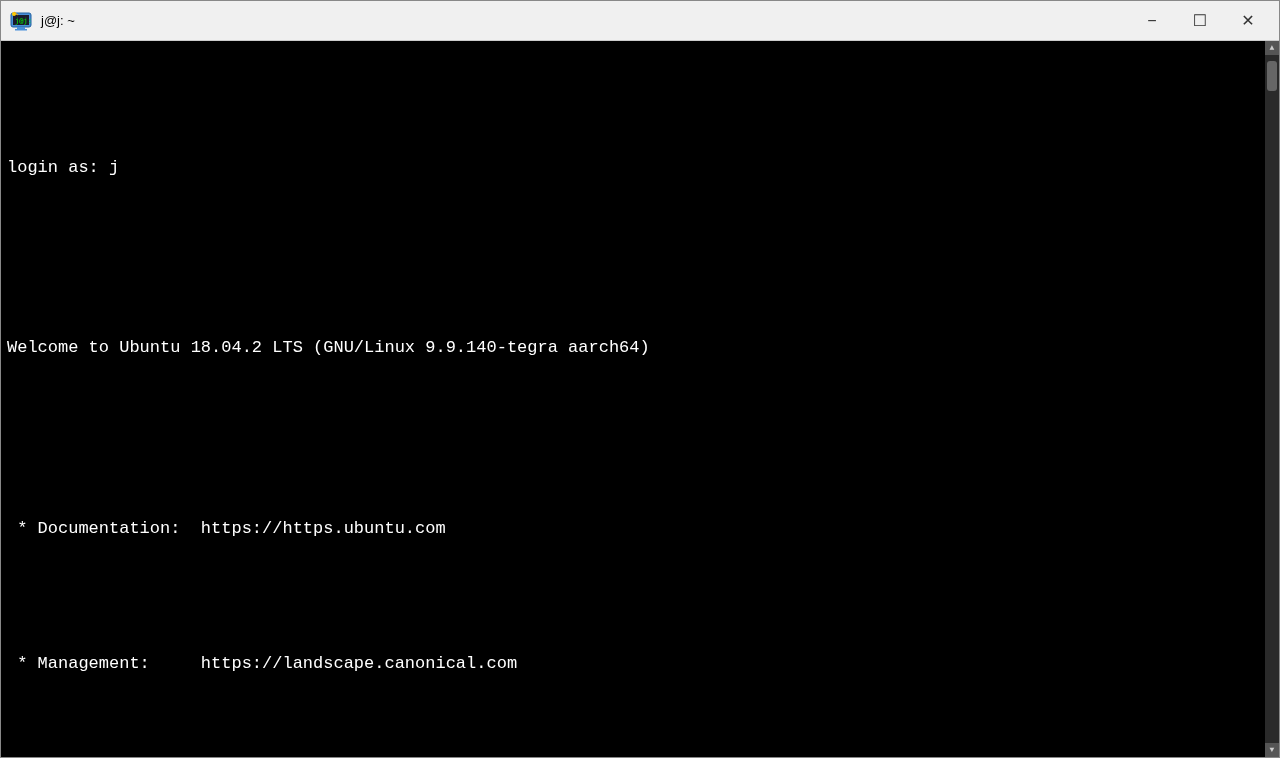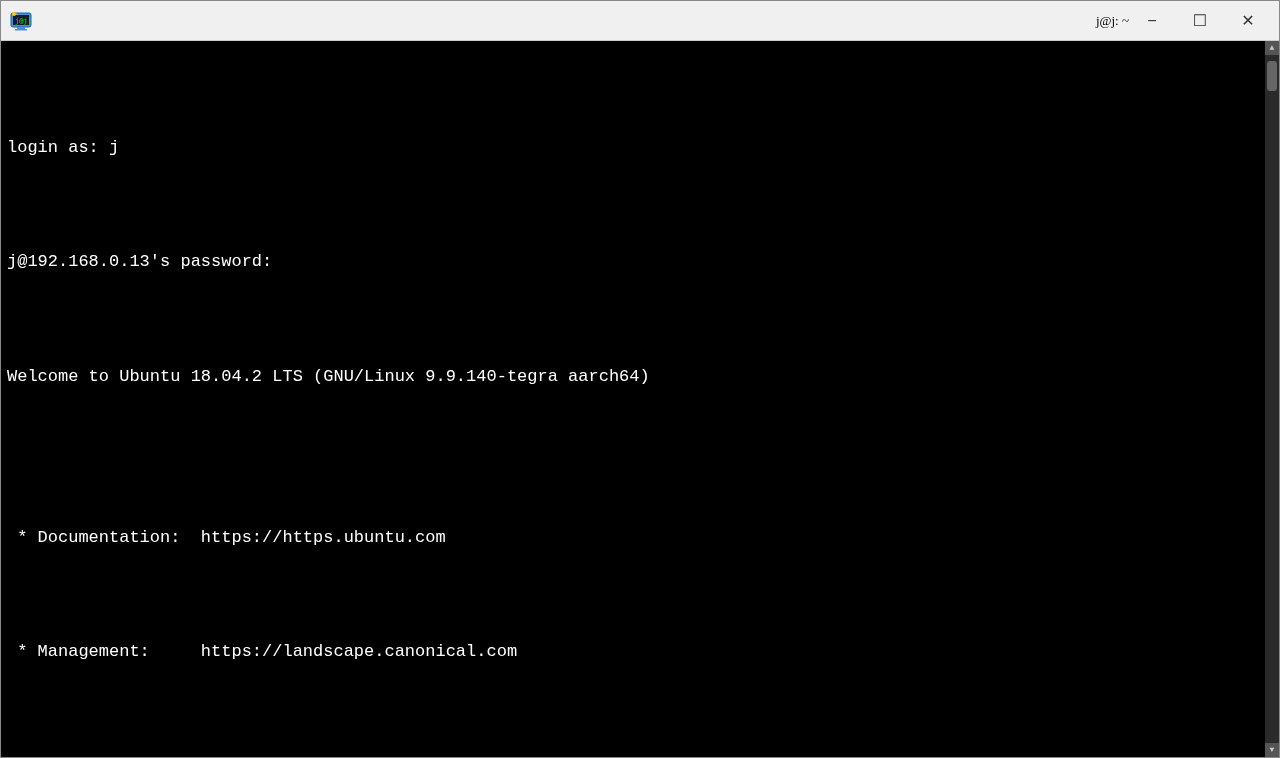--- a/index.html
+++ b/index.html
@@ -46,24 +46,23 @@
       flex-shrink: 0;
     }
 
     .titlebar-icon svg {
       width: 22px;
       height: 22px;
     }
 
     .titlebar-title {
       flex: 1;
-      font-family: Liberation Serif, serif;
+      font-family: Liberation Sans, sans-serif;
       font-size: 13px;
       color: #000;
-      text-align: right;
     }
 
     .titlebar-controls {
       display: flex;
       gap: 2px;
     }
 
     .titlebar-btn {
       width: 46px;
       height: 32px;
@@ -121,20 +120,21 @@
       color: #ccc;
       cursor: pointer;
     }
 
     .terminal-content {
       padding-right: 14px;
     }
 
     .line {
       display: block;
+      margin-top: 20px;
     }
 
     .white {
       color: #ffffff;
     }
 
     @keyframes blink {
       50% { opacity: 0; }
     }
   </style>
@@ -162,21 +162,20 @@
       <button class="titlebar-btn">−</button>
       <button class="titlebar-btn">☐</button>
       <button class="titlebar-btn close">✕</button>
     </div>
   </div>
 
   <div class="terminal-body">
     <div class="terminal-content">
       <span class="line white">login as: j</span>
       <br>
-      <span class="line white">j@192.168.0.13's password:</span>
       <br>
       <span class="line white">Welcome to Ubuntu 18.04.2 LTS (GNU/Linux 9.9.140-tegra aarch64)</span>
       <br>
       <br>
       <span class="line white"> * Documentation:  https://https.ubuntu.com</span>
       <br>
       <span class="line white"> * Management:     https://landscape.canonical.com</span>
       <br>
       <span class="line white"> * Support:        https://ubuntu.com/advantage</span>
       <br>

